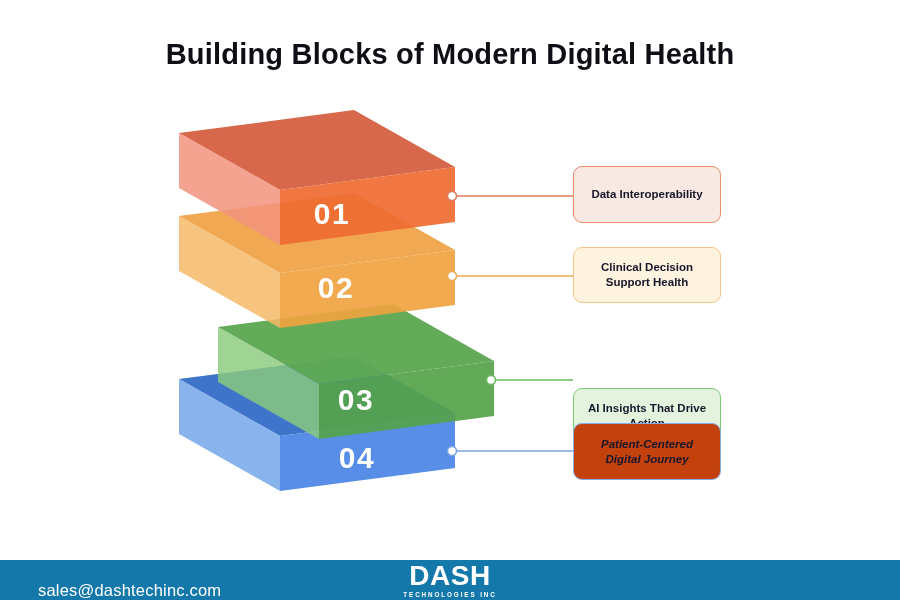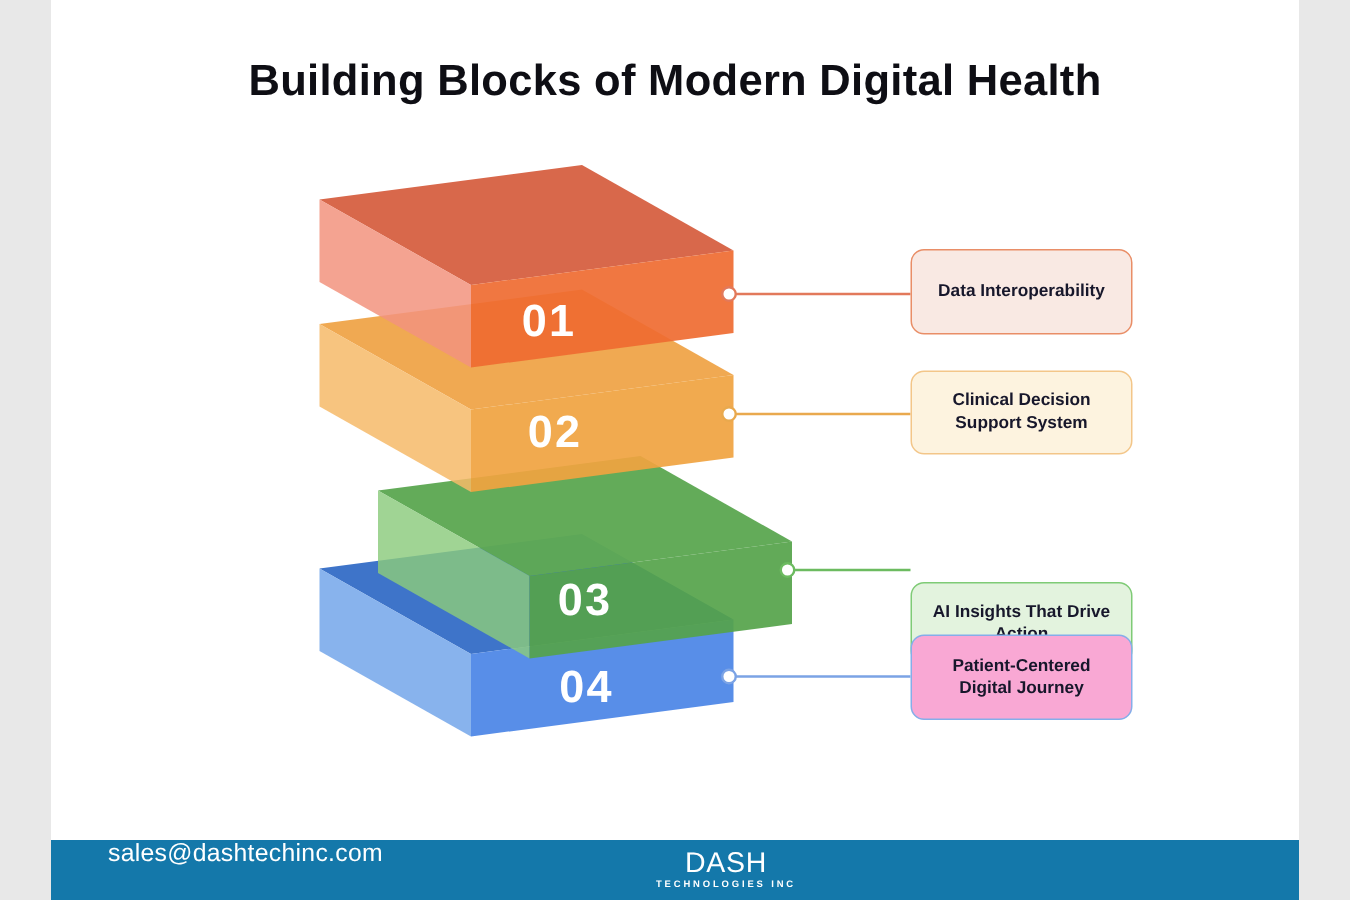--- a/index.html
+++ b/index.html
@@ -1,17 +1,17 @@
 <!DOCTYPE html>
 <html><head>
 <meta charset="utf-8">
 <style>
   html,body{margin:0;padding:0;background:#e8e8e8;}
   .canvas{
-    position:relative;width:832px;height:600px;background:#ffffff;
+    position:relative;width:900px;height:600px;background:#ffffff;
     font-family:"Liberation Sans",sans-serif;overflow:hidden;margin:0 auto;
   }
   .title{
     position:absolute;top:38px;left:0;width:100%;text-align:center;
     font-size:29px;font-weight:800;color:#0e0e14;letter-spacing:0.2px;
   }
   .diagram-svg{position:absolute;left:0;top:0;width:900px;height:600px;}
   .block-number{
     font-family:"Liberation Sans",sans-serif;font-weight:bold;font-size:30px;
     letter-spacing:1.5px;fill:#ffffff;
@@ -23,29 +23,29 @@
   }
   .label-box .label-text{
     font-size:11.5px;font-weight:bold;color:#17172b;line-height:1.3;
   }
   .box-0{top:166px;height:57px;}
   .box-1{top:247px;height:56px;}
   .box-2{top:352px;height:55px;margin-top:36px;}
   .box-3{top:423px;height:57px;}
   .footer{
     position:absolute;left:0;bottom:0;width:900px;height:40px;
-    display:flex;align-items:flex-start;justify-content:space-between;
+    display:flex;align-items:flex-end;justify-content:space-between;
     padding:0 38px;box-sizing:border-box;color:#ffffff;
   }
   .footer .contact{font-size:16.5px;letter-spacing:0.2px;}
   .footer-logo{
     position:absolute;left:50%;top:50%;transform:translate(-50%,-50%);
     display:flex;flex-direction:column;align-items:center;line-height:1;
   }
-  .logo-word{font-size:19px;font-weight:400;letter-spacing:0.5px;}
+  .logo-word{font-size:28px;font-weight:700;letter-spacing:0.5px;}
   .logo-tagline{font-size:6.3px;font-weight:bold;letter-spacing:1.9px;margin-top:2px;white-space:nowrap;}
 </style>
 </head>
 <body>
 
 <div class="canvas">
 
   <div class="title">Building Blocks of Modern Digital Health</div>
 
   <svg class="diagram-svg" viewBox="0 0 900 600" xmlns="http://www.w3.org/2000/svg">
@@ -90,26 +90,26 @@
 
       <line x1="456" y1="451" x2="573" y2="451" stroke-width="1.6" stroke="#7BA3E5"></line>
       <circle cx="452" cy="451" r="4.5" fill="#ffffff" stroke-width="1.6" stroke="#7BA3E5"></circle>
     </g>
   </svg>
 
   <div class="label-box box-0" style="background: rgb(249, 233, 227); border-color: rgb(233, 142, 103);">
     <span class="label-text">Data Interoperability</span>
   </div>
   <div class="label-box box-1" style="background: rgb(253, 243, 223); border-color: rgb(243, 198, 137);">
-    <span class="label-text">Clinical Decision Support System</span>
+    <span class="label-text">Clinical Decision Support Health</span>
   </div>
   <div class="label-box box-2" style="background: rgb(227, 243, 222); border-color: rgb(127, 203, 118);">
     <span class="label-text">AI Insights That Drive Action</span>
   </div>
-  <div class="label-box box-3" style="background: #f9a8d4; border-color: rgb(133, 174, 233);">
+  <div class="label-box box-3" style="background: #c2410c; border-color: rgb(133, 174, 233); font-style: italic;">
     <span class="label-text">Patient-Centered Digital Journey</span>
   </div>
 
   <div class="footer" style="background: rgb(20, 120, 170);">
     <span class="contact">sales@dashtechinc.com</span>
     <div class="footer-logo">
       <span class="logo-word">DASH</span>
       <span class="logo-tagline">TECHNOLOGIES INC</span>
     </div>
   </div>

